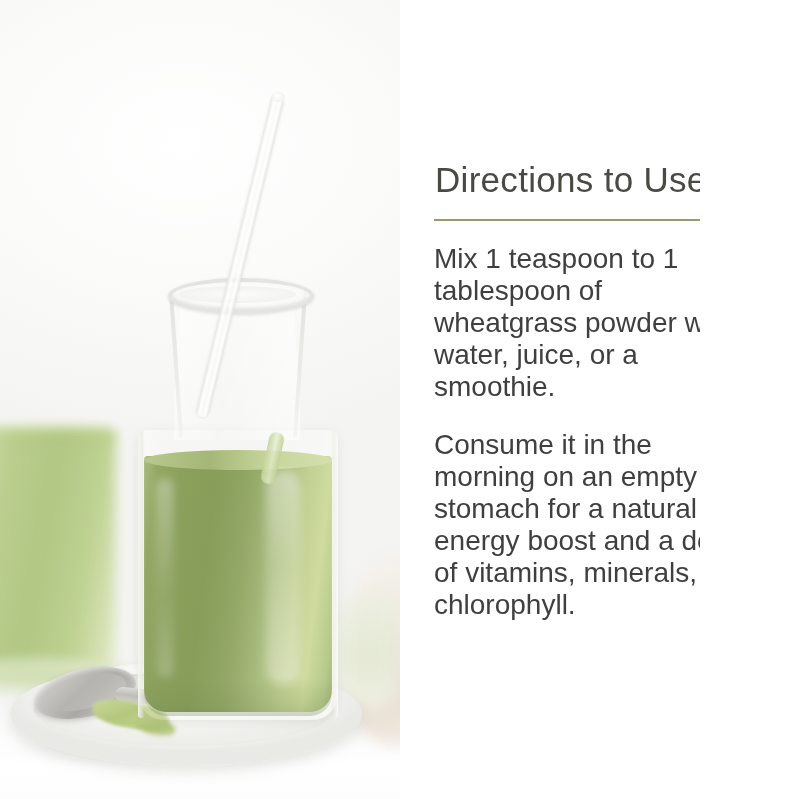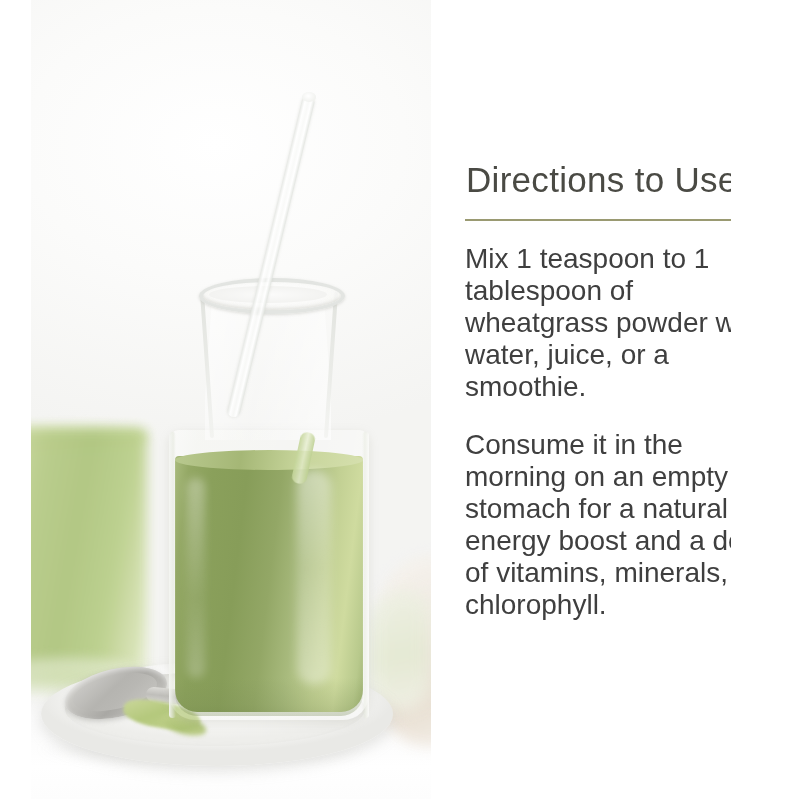--- a/index.html
+++ b/index.html
@@ -9,21 +9,20 @@
   }
   body {
     font-family: "Liberation Sans", "DejaVu Sans", sans-serif;
   }
   #page {
     position: relative;
     width: 700px;
     height: 799px;
     background: #ffffff;
     overflow: hidden;
-    margin-left: 31px;
   }
 
   
   .photo-panel {
     position: absolute;
     left: 0;
     top: 0;
     width: 400px;
     height: 799px;
     overflow: hidden;

